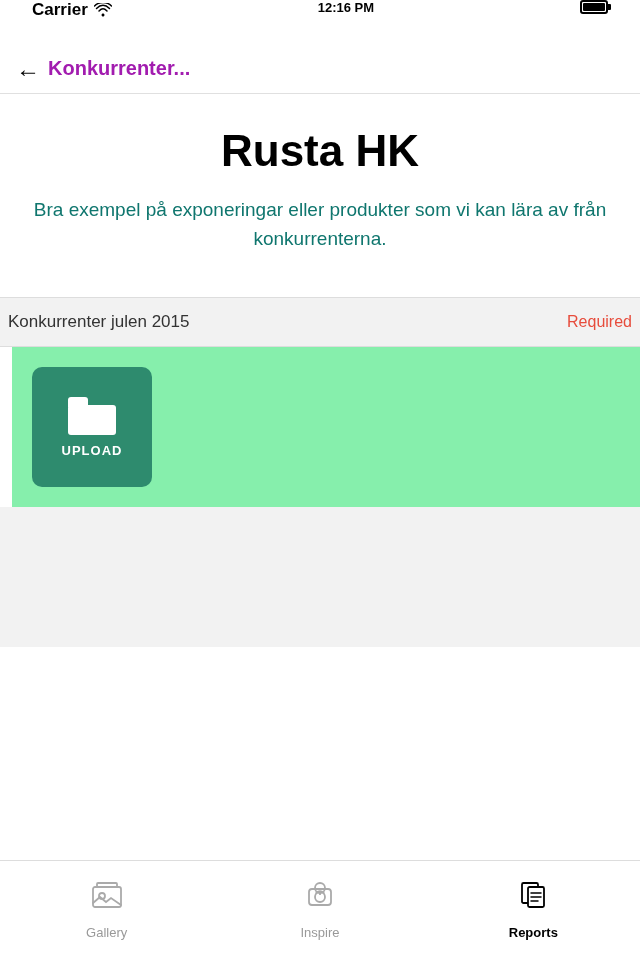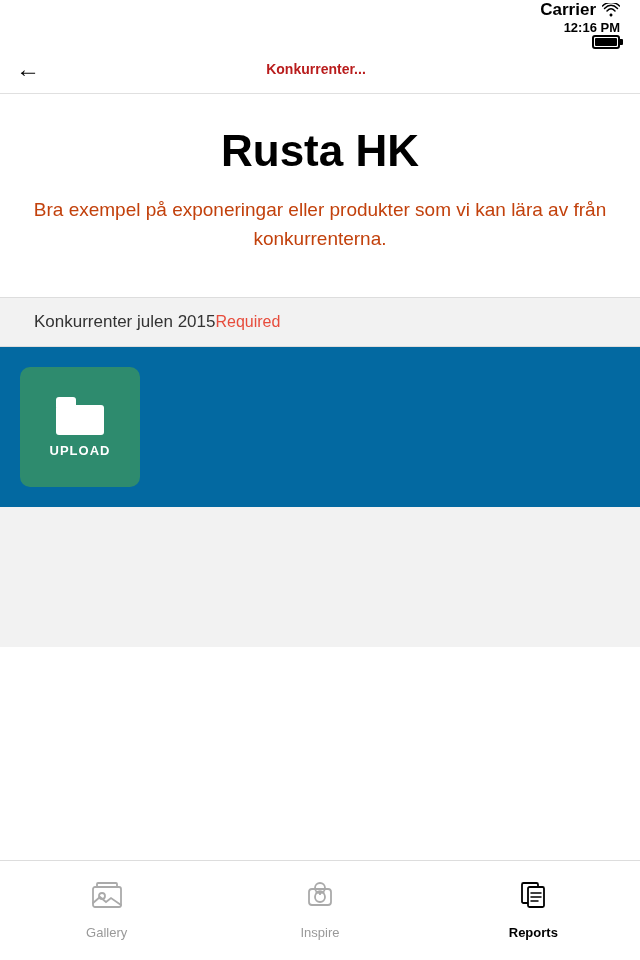--- a/index.html
+++ b/index.html
@@ -11,25 +11,24 @@
       height: 960px;
       background: #fff;
       overflow: hidden;
       position: relative;
     }
 
     
     .status-bar {
       display: flex;
       justify-content: space-between;
-      align-items: flex-end;
-      padding: 0 20px;
+      align-items: flex-start;
+      padding: 0 32px;
       height: 44px;
       background: #fff;
-      flex-direction: column;
     }
 
     .status-left {
       display: flex;
       align-items: center;
       gap: 6px;
       font-size: 17px;
       font-weight: 600;
     }
 
@@ -86,24 +85,23 @@
     .back-button {
       font-size: 24px;
       cursor: pointer;
       color: #000;
       padding: 8px;
       margin-left: -8px;
     }
 
     .nav-title {
       flex: 1;
-      text-align: center;
-      font-size: 14px;
-      font-weight: 600;
-      color: #b91c1c;
+      font-size: 20px;
+      font-weight: 600;
+      color: #a21caf;
     }
 
     .nav-spacer {
       width: 40px;
     }
 
     
     .main-content {
       background: #fff;
       padding: 32px 24px 24px;
@@ -112,56 +110,58 @@
 
     .company-title {
       font-size: 44px;
       font-weight: 600;
       color: #000;
       margin-bottom: 20px;
     }
 
     .company-description {
       font-size: 19px;
-      color: #c2410c;
+      color: #0f766e;
       line-height: 1.5;
       margin-bottom: 20px;
     }
 
     .date-range {
       font-size: 17px;
       color: #888;
       margin-bottom: 0;
     }
 
     
     .section-header {
       background: #f2f2f2;
       border-top: 1px solid #ddd;
       border-bottom: 1px solid #ddd;
-      padding: 14px 34px;
-      display: flex;
+      padding: 14px 8px;
+      display: flex;
+      justify-content: space-between;
       align-items: center;
     }
 
     .section-label {
       font-size: 17px;
       color: #333;
     }
 
     .required-badge {
       font-size: 16px;
       color: #e74c3c;
       font-weight: 500;
     }
 
     
     .upload-area {
-      background: #0369a1;
+      background: #86efac;
       padding: 20px;
+      margin-left: 12px;
     }
 
     .upload-button {
       width: 120px;
       height: 120px;
       background: #2e8b6e;
       border-radius: 10px;
       display: flex;
       flex-direction: column;
       align-items: center;

